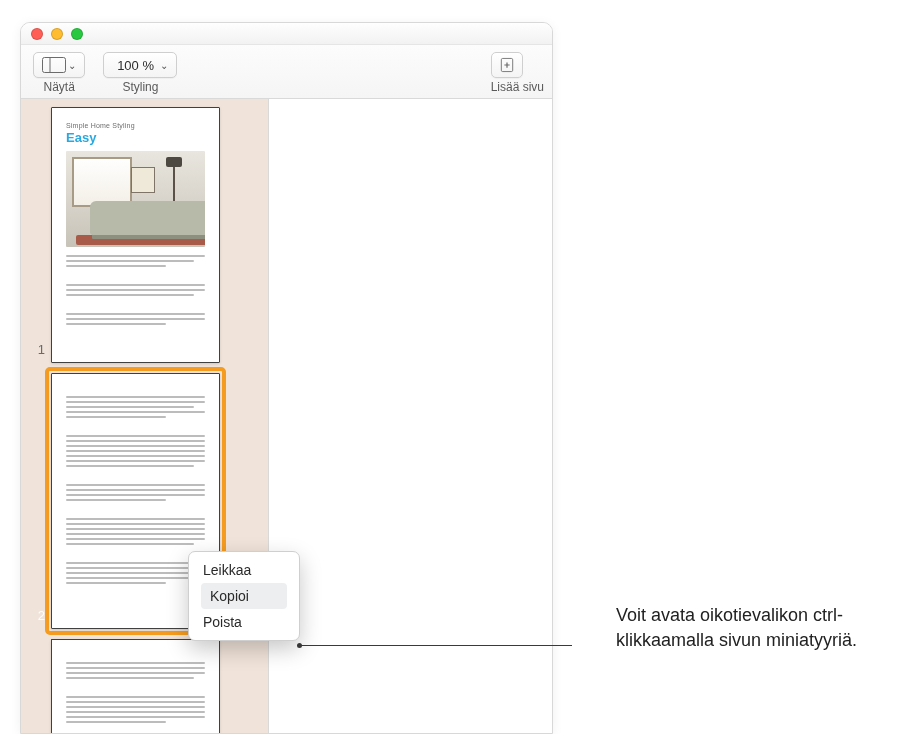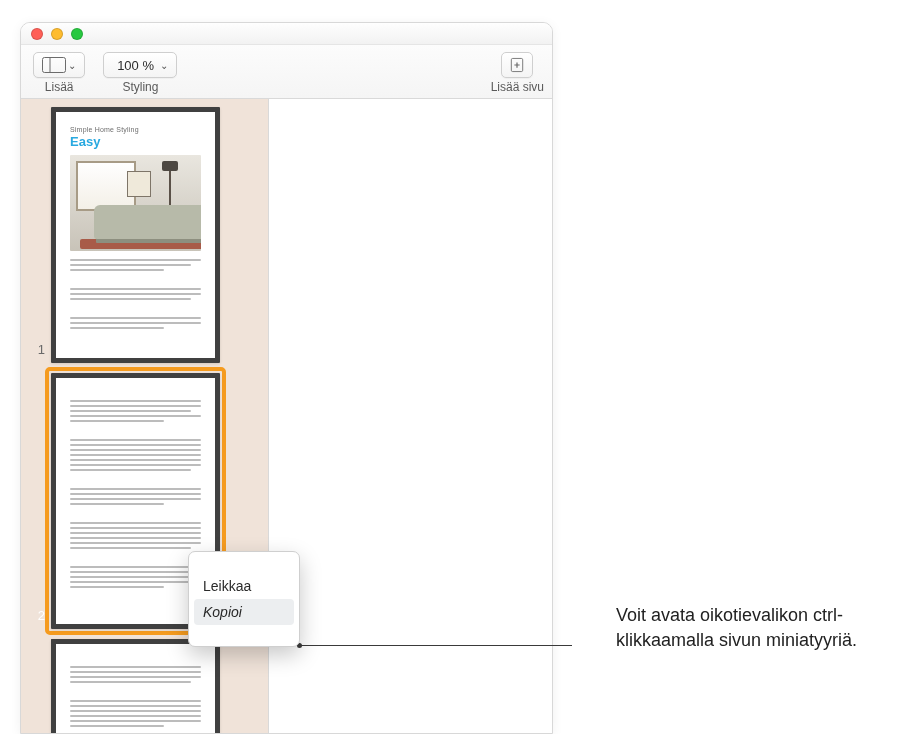--- a/index.html
+++ b/index.html
@@ -76,21 +76,21 @@
   .page-num {
     width: 18px;
     text-align:right;
     font-size: 13px;
     color:#6a6a6a;
     margin-right: 6px;
     margin-bottom: 6px;
   }
   .thumb {
     background:#fff;
-    border: 5px solid #404040;
+    border: 1px solid #404040;
     box-shadow: 0 1px 3px rgba(0,0,0,0.12);
     width: 169px;
     border-radius: 1px;
     overflow:hidden;
     position:relative;
   }
   .thumb-selected-border {
     position:absolute;
     inset: -6px;
     border: 4px solid #f59b1f;
@@ -137,35 +137,34 @@
 
   
   .ctx-menu {
     position: absolute;
     left: 188px; top: 551px;
     width: 112px;
     background: #ffffff;
     border: 1px solid #cfcfcf;
     border-radius: 7px;
     box-shadow: 0 8px 22px rgba(0,0,0,0.22);
-    padding: 21px 0;
+    padding: 5px 0;
     z-index: 30;
   }
   .ctx-item {
     font-size: 14px;
     color:#2a2a2a;
     padding: 3px 14px;
     line-height: 20px;
   }
   .ctx-item.hover {
     background:#eceef0;
     border-radius: 4px;
-    margin: 0 5px;
+    margin: 0 12px;
     padding: 3px 9px;
-    font-style: italic;
   }
 
   
   .callout-line {
     position:absolute;
     left: 300px; top: 645px;
     width: 272px; height: 1px;
     background:#3a3a3a;
   }
   .callout-dot{
@@ -195,32 +194,32 @@
 
   <div class="toolbar">
     <div class="tb-item">
       <div class="tb-btn tb-sidebar-icon">
         <svg width="24" height="16" viewBox="0 0 24 16">
           <rect x="0.5" y="0.5" width="23" height="15" rx="2" fill="none" stroke="#6b6b6b"></rect>
           <line x1="8" y1="1" x2="8" y2="15" stroke="#6b6b6b"></line>
         </svg>
         <span class="chev">⌄</span>
       </div>
-      <div class="tb-label">Lisää</div>
+      <div class="tb-label">Näytä</div>
     </div>
 
     <div class="tb-item">
       <div class="tb-btn zoom-btn">
         <span>100 %</span>
         <span class="chev">⌄</span>
       </div>
       <div class="tb-label">Styling</div>
     </div>
 
-    <div class="tb-item" style="margin-left:auto; align-items:center;">
+    <div class="tb-item" style="margin-left:auto; align-items:flex-start;">
       <div class="tb-btn" style="width:32px;">
         <svg width="16" height="18" viewBox="0 0 16 18">
           <rect x="1.5" y="1.5" width="13" height="15" rx="1.5" fill="none" stroke="#6b6b6b"></rect>
           <line x1="8" y1="6" x2="8" y2="12" stroke="#6b6b6b" stroke-width="1.4"></line>
           <line x1="5" y1="9" x2="11" y2="9" stroke="#6b6b6b" stroke-width="1.4"></line>
         </svg>
       </div>
       <div class="tb-label">Lisää sivu</div>
     </div>
   </div>
@@ -335,17 +334,18 @@
       </div>
 
     </div>
     <div class="main-canvas"></div>
   </div>
 </div>
 
 <div class="ctx-menu">
   <div class="ctx-item">Leikkaa</div>
   <div class="ctx-item hover">Kopioi</div>
+  <div class="ctx-item">Poista</div>
 </div>
 
 <div class="callout-dot"></div>
 <div class="callout-line"></div>
 <div class="callout-text">Voit avata oikotievalikon ctrl-klikkaamalla sivun miniatyyriä.</div>
 
 </body></html>

